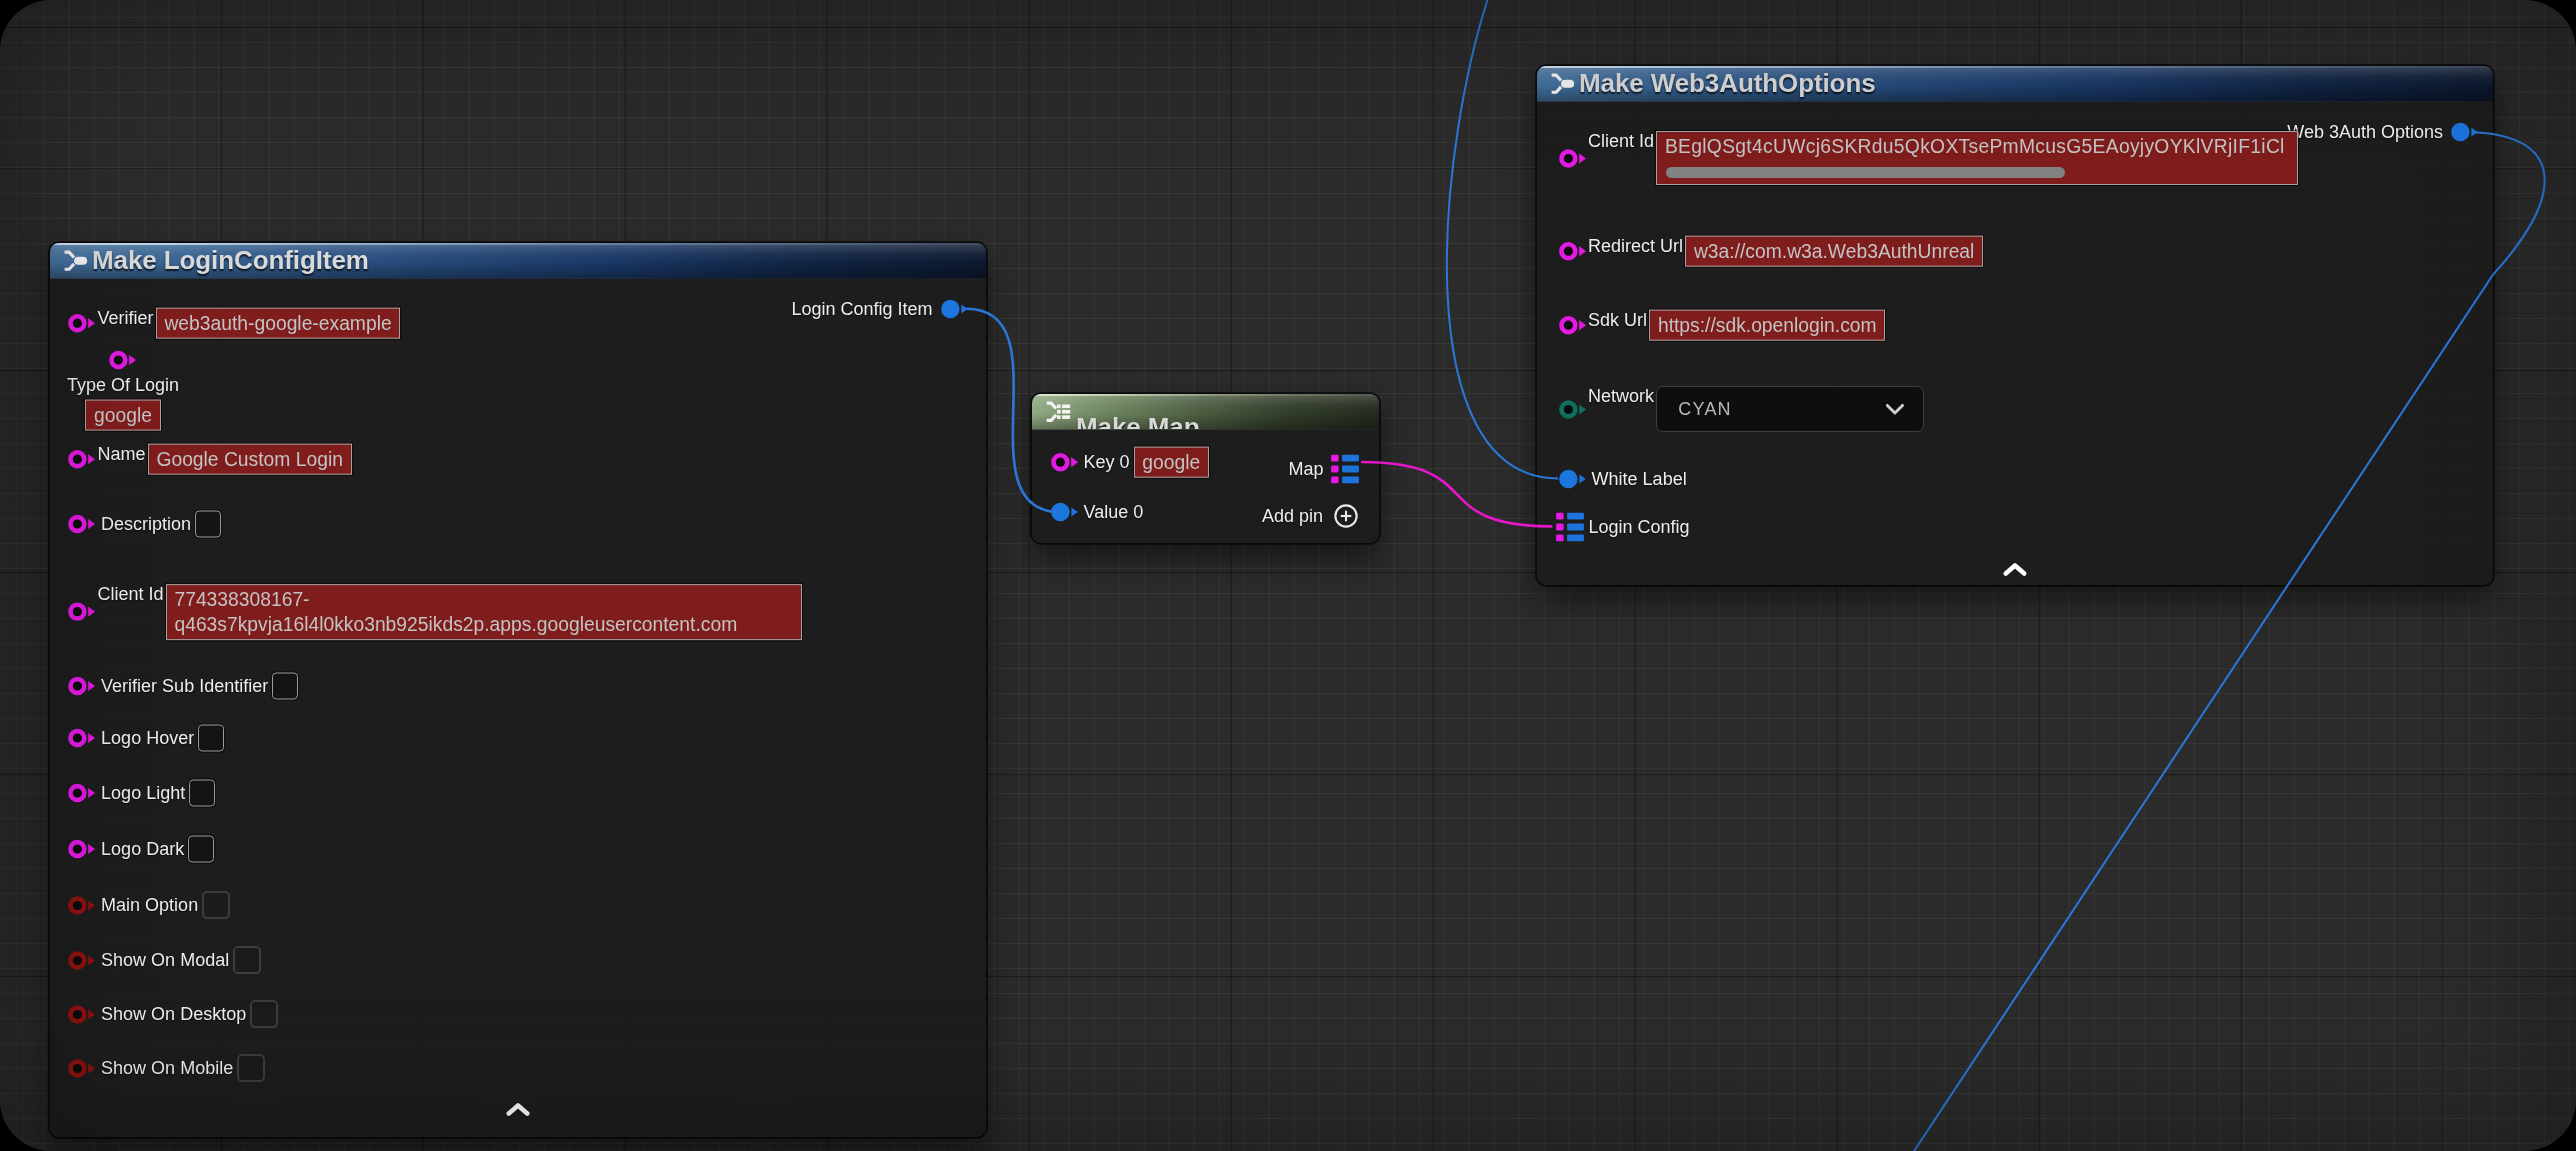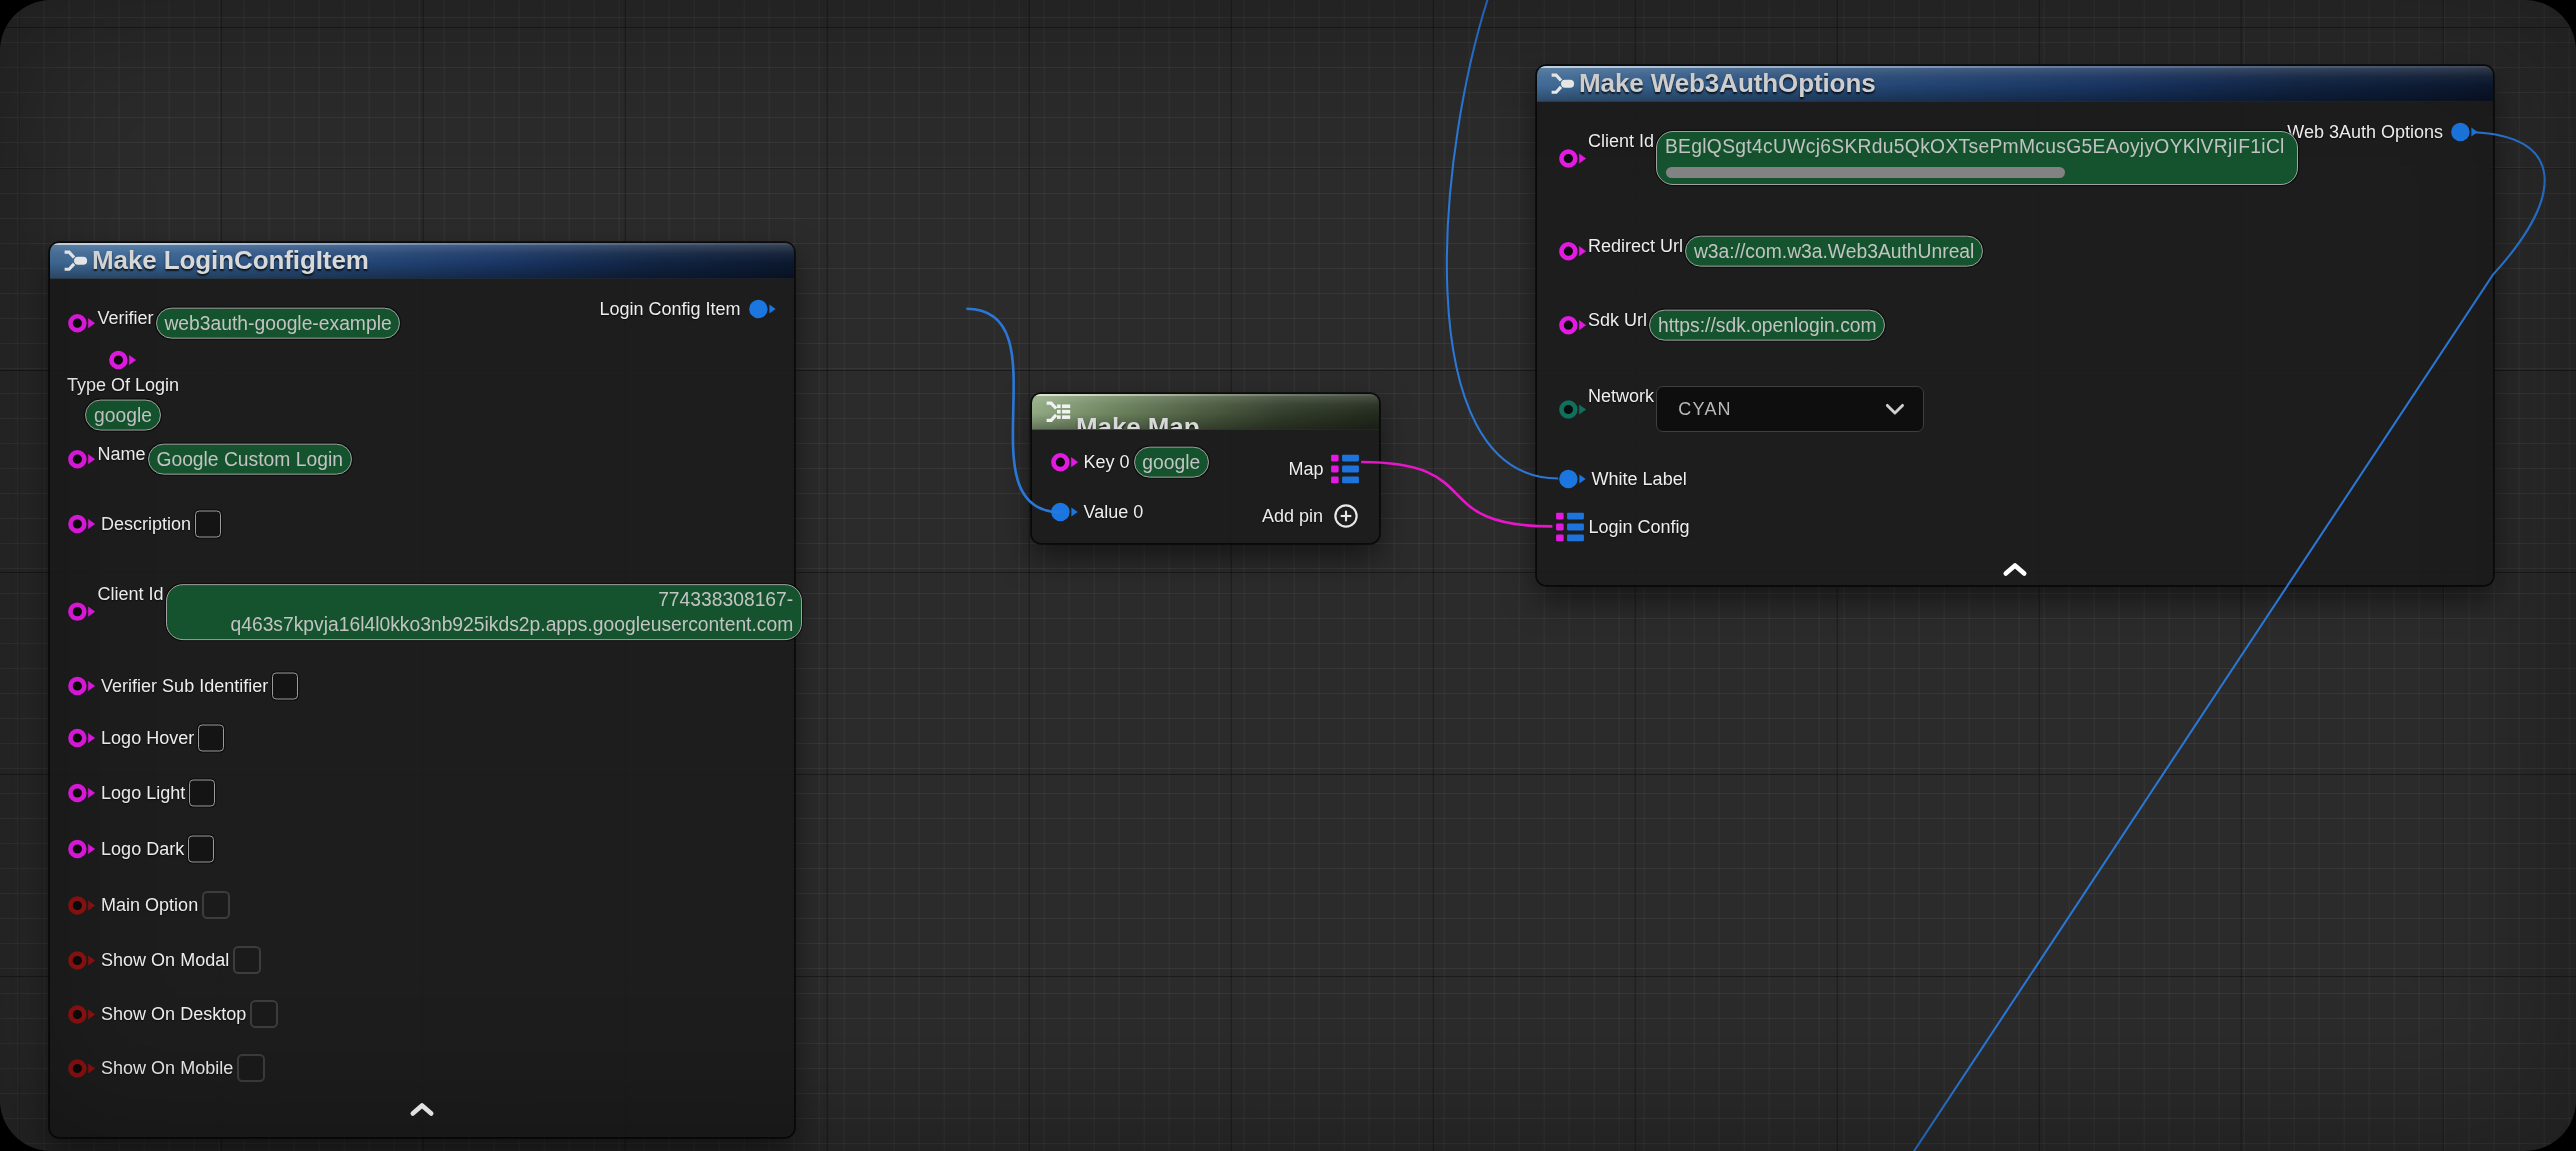--- a/index.html
+++ b/index.html
@@ -46,22 +46,22 @@
   .ntitle.sm { font-size:26px;margin-top:32px; }
   .row { position:absolute; display:flex; align-items:center; gap:4.1px; }
   .row.anchor { transform:translateY(-50%); }
   .out { flex-direction:row; gap:7px; }
 
   .plabel { font-size:18px; color:#eeeeee; white-space:nowrap;
     text-shadow:0 1.2px 1.2px rgba(0,0,0,0.6); }
   .stack { display:flex; gap:2.3px; padding-left:5.8px; }
   .stack .plabel { margin-left:-9.4px; margin-bottom:1.2px; }
 
-  .tbox { display:inline-block; background:#14532d; border:1.5px solid #a2a2a2;
-    border-radius:17px; color:#c3c3c3; font-size:19.3px; line-height:1.3;
+  .tbox { display:inline-block; background:#7f1d1d; border:1.5px solid #a2a2a2;
+    border-radius:0; color:#c3c3c3; font-size:19.3px; line-height:1.3;
     padding:1.8px 7.6px; white-space:nowrap; box-shadow:0 0 0 1.2px rgba(0,0,0,0.5); }
   .tbox.wrap { white-space:normal; overflow-wrap:break-word; word-break:break-word; }
   .ebox { width:26px; height:27px; background:#141414; border:1.8px solid #9b9b9b;
     border-radius:4.1px; box-shadow:0 0 0 1.2px rgba(0,0,0,0.5); }
   .cbox { width:28px; height:28px; background:rgba(26,26,26,0.6); border:2.3px solid #3d3d3d;
     border-radius:5.3px; }
 
   .clientid-big { width:636px; }
   .clientid-right { width:642px; position:relative; overflow:hidden; height:54px; padding-right:2.3px; }
   .clientid-right .txt { display:block; white-space:nowrap; letter-spacing:0.3px; }
@@ -117,21 +117,21 @@
       <rect x="31" y="20" width="8" height="8" fill="#f2f2f2"></rect>
       <rect x="42" y="20" width="18" height="8" fill="#f2f2f2"></rect>
       <rect x="31" y="32" width="8" height="8" fill="#f2f2f2"></rect>
       <rect x="42" y="32" width="18" height="8" fill="#f2f2f2"></rect>
     </g>
   </defs>
 </svg>
 
 <div class="canvas">
 
-  <div class="node" style="left:50px; top:243px; width:744px; height:894px;text-align:right;">
+  <div class="node" style="left:50px; top:243px; width:936px; height:894px;">
     <div class="nheader blue">
       <svg width="27" height="23.4" viewBox="0 0 60 48">
           <use href="#icon-make-struct"></use>
         </svg>
       <span class="ntitle">Make LoginConfigItem</span>
     </div>
 
     <div class="row anchor out" style="top:66px; right:16.4px;">
       <span class="plabel">Login Config Item</span>
       <svg class="pin" width="30" height="21" viewBox="0 0 52 36" fill="#1b76e0">

